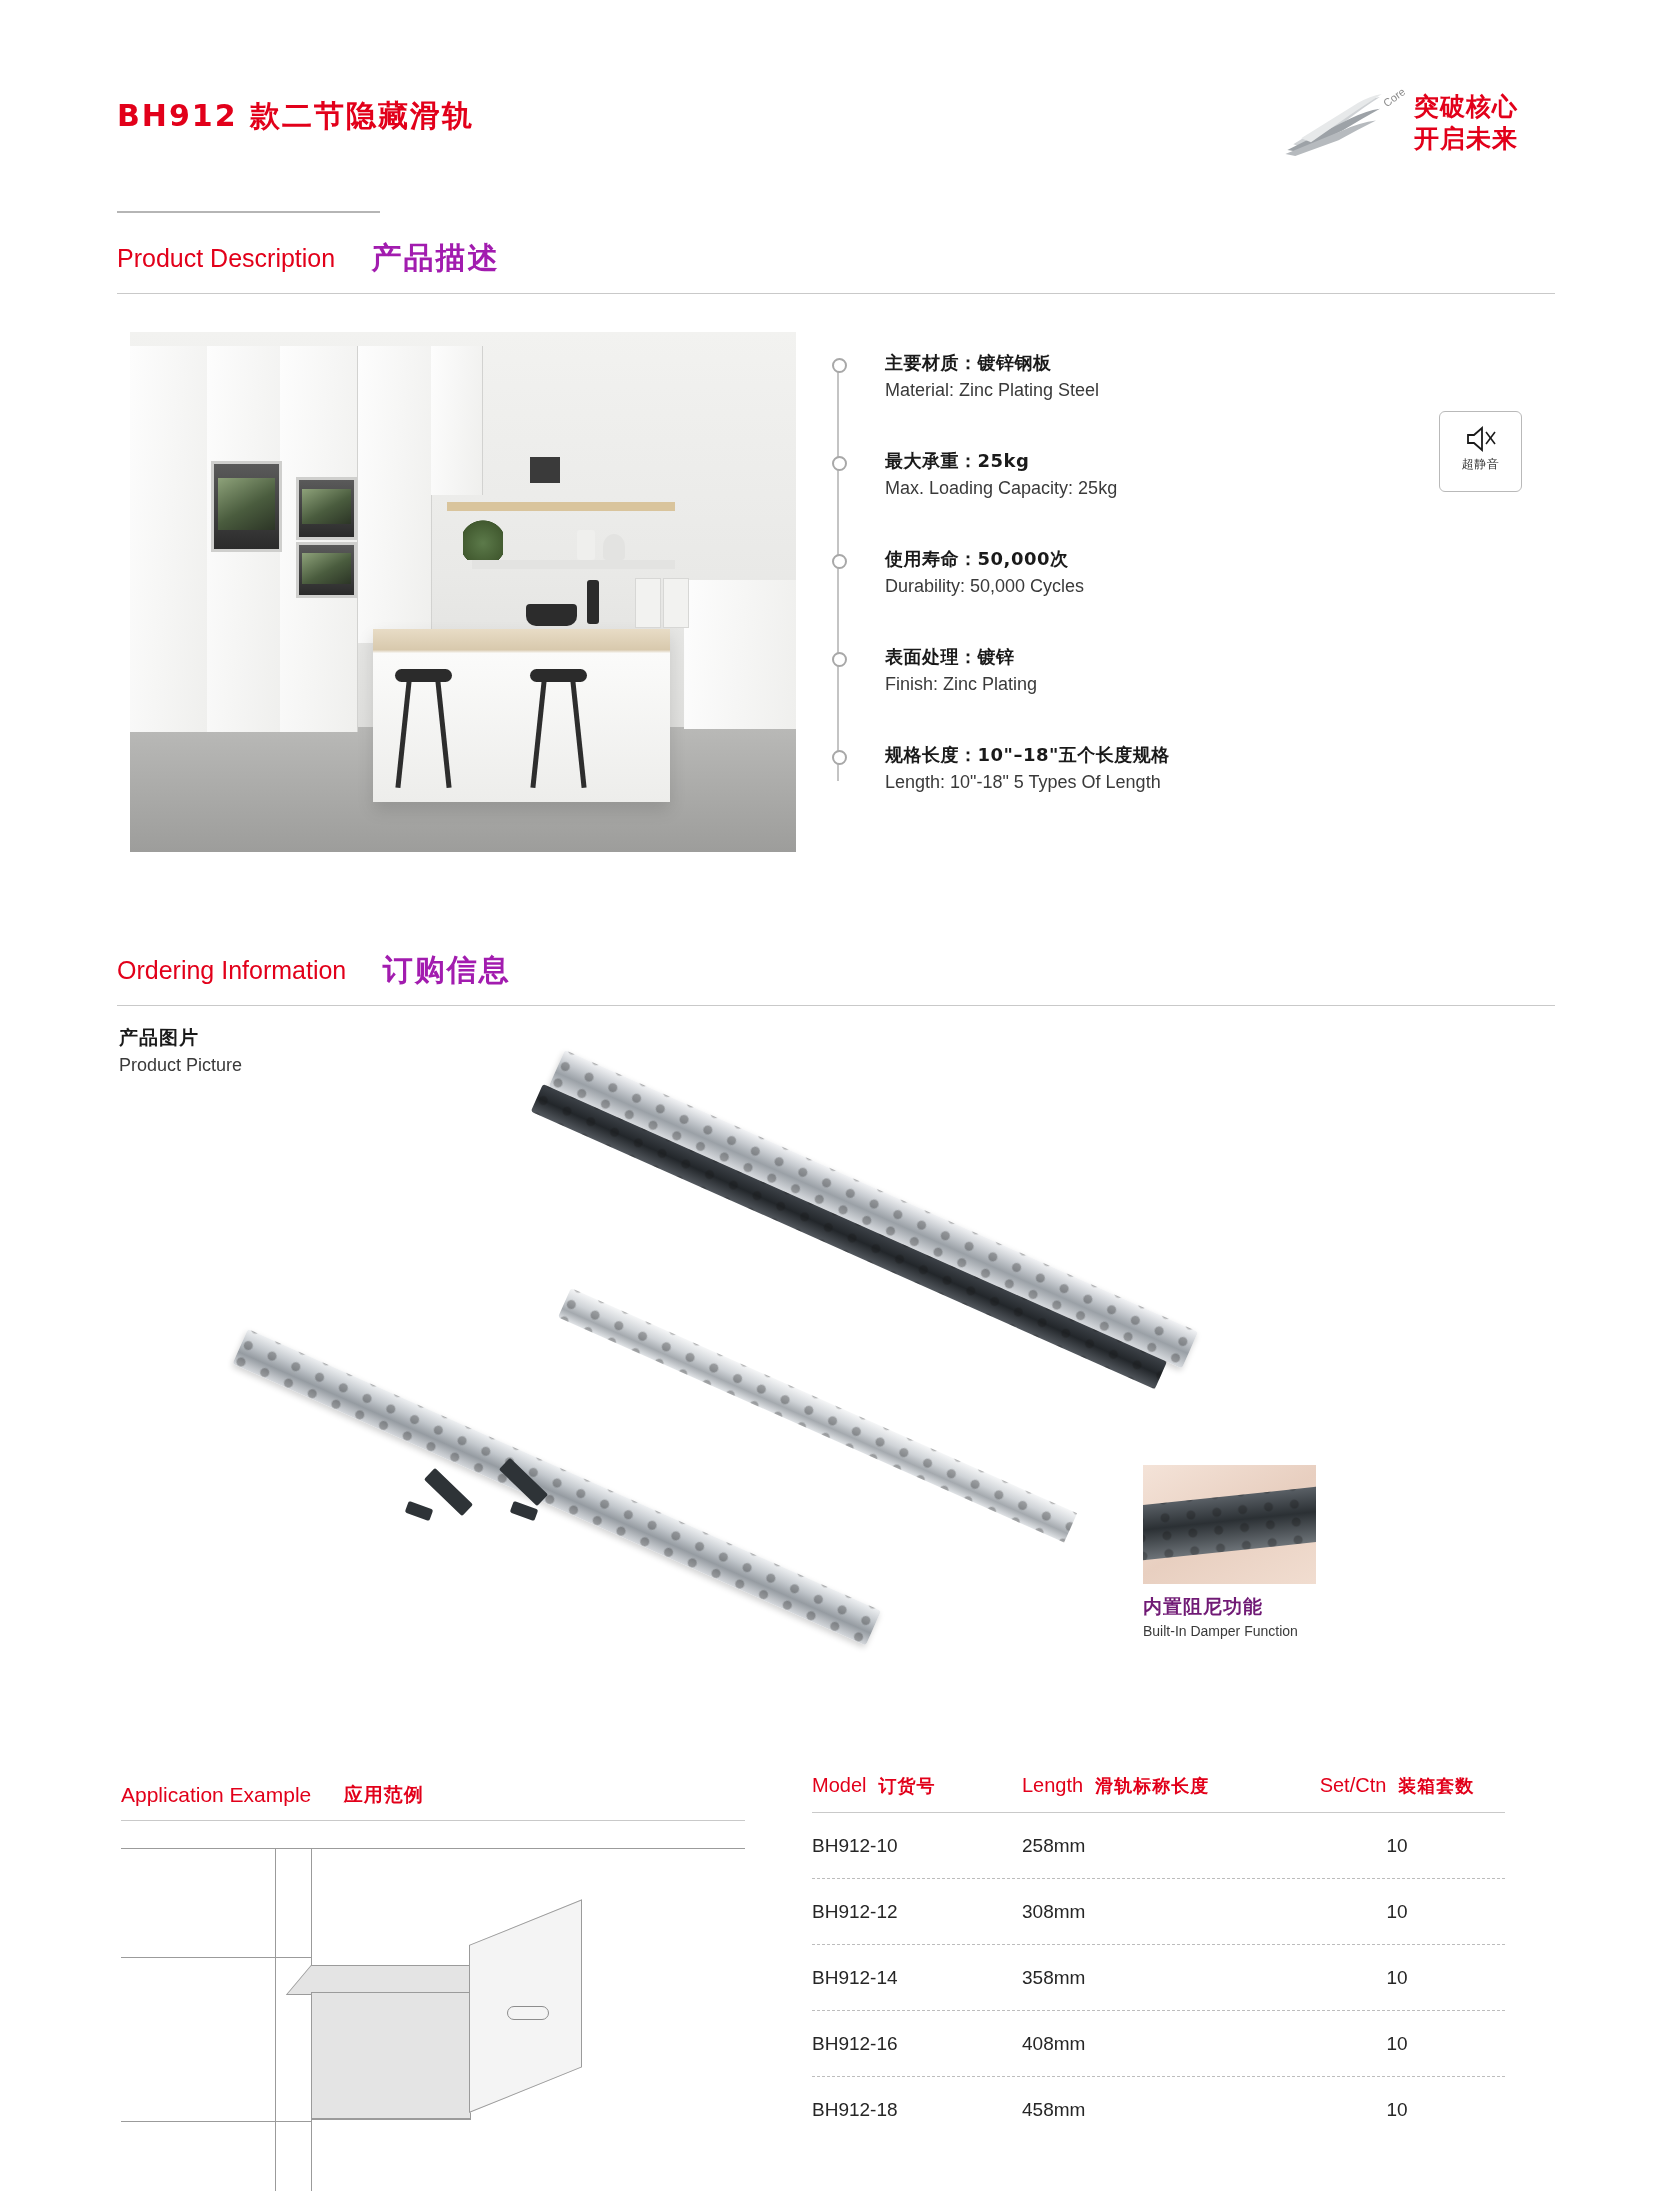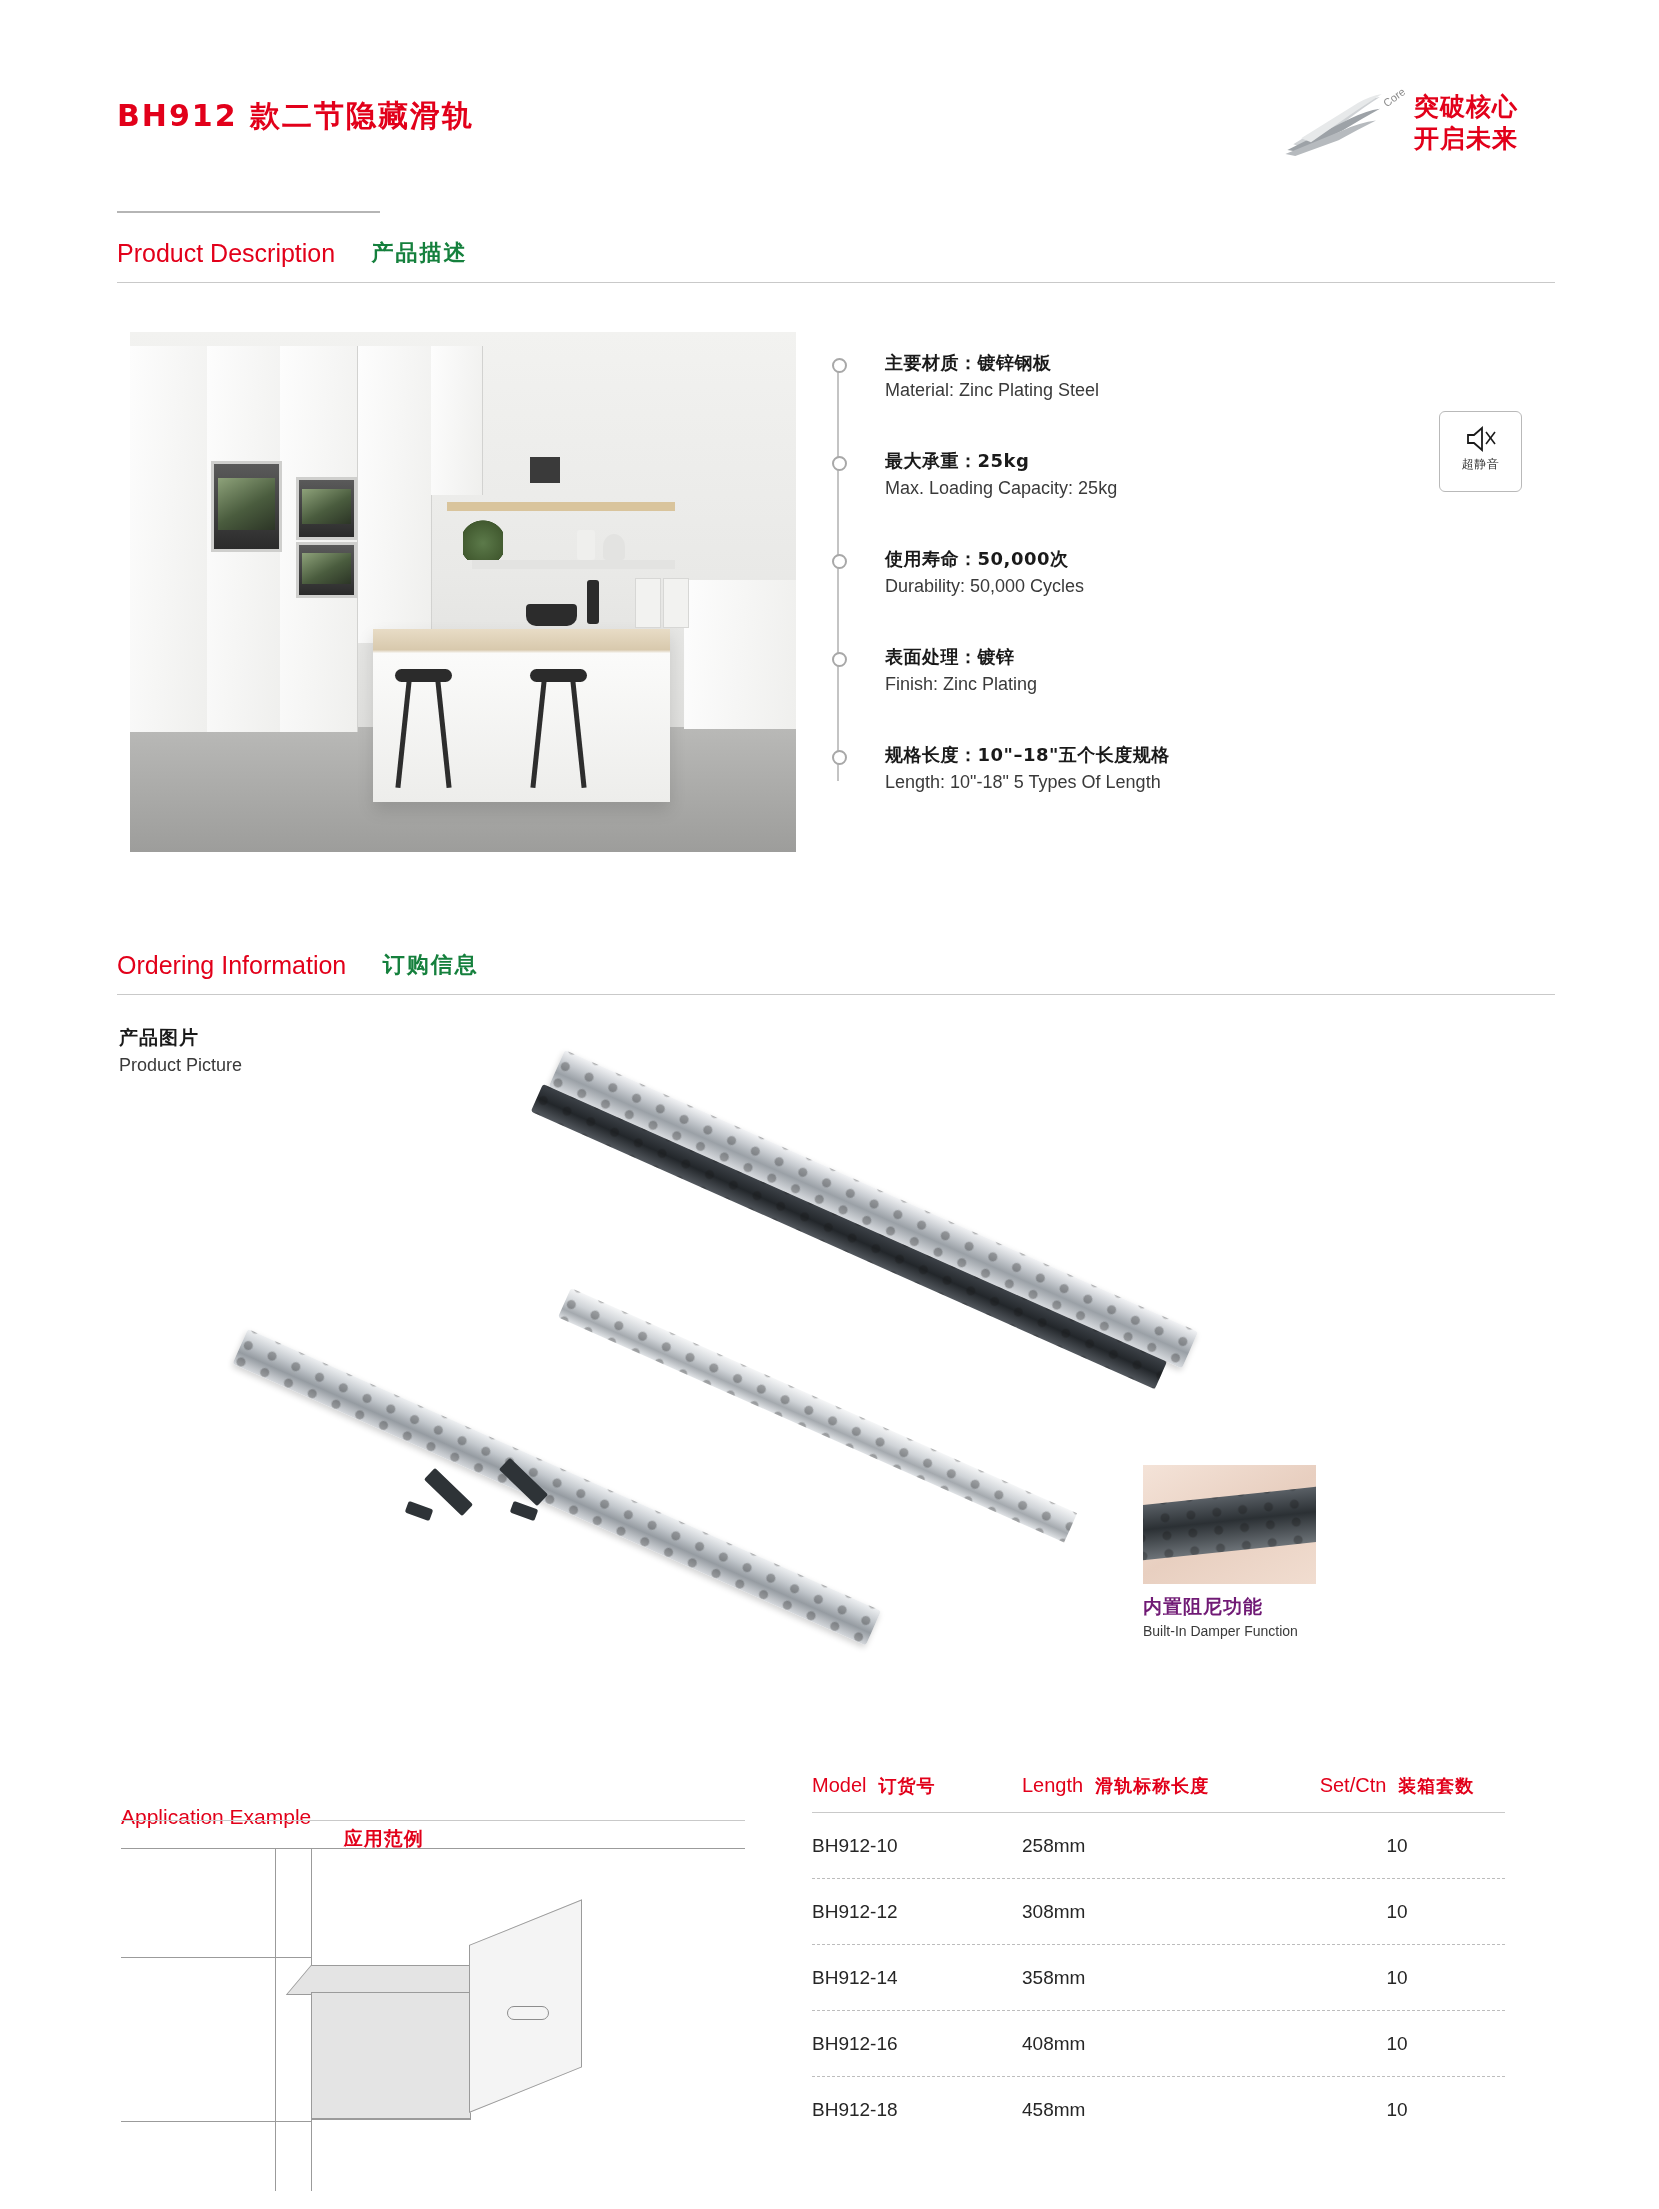--- a/index.html
+++ b/index.html
@@ -94,23 +94,23 @@
   }
   .sect-en {
     display: inline-block;
     font-size: 25px;
     color: #e2001a;
     vertical-align: middle;
   }
   .sect-cn {
     display: inline-block;
     font-family: "DejaVu Sans", sans-serif;
-    font-size: 22px;
-    font-weight: bold;
-    color: #15803d;
+    font-size: 30px;
+    font-weight: bold;
+    color: #a21caf;
     margin-left: 32px;
     vertical-align: middle;
     letter-spacing: 2px;
   }
   .sect-line {
     margin-top: 14px;
     height: 1px;
     background: #c9c9c9;
     width: 100%;
   }
@@ -380,21 +380,20 @@
   }
   .app-cn {
     display: inline-block;
     font-family: "DejaVu Sans", sans-serif;
     font-size: 19px;
     font-weight: bold;
     color: #e2001a;
     margin-left: 28px;
     vertical-align: middle;
     letter-spacing: 1px;
-    margin-top: 44px;
   }
   .app-line {
     position: absolute;
     left: 121px; top: 1820px;
     width: 624px; height: 1px;
     background: #c9c9c9;
   }
   .app-draw {
     position: absolute;
     left: 121px;

